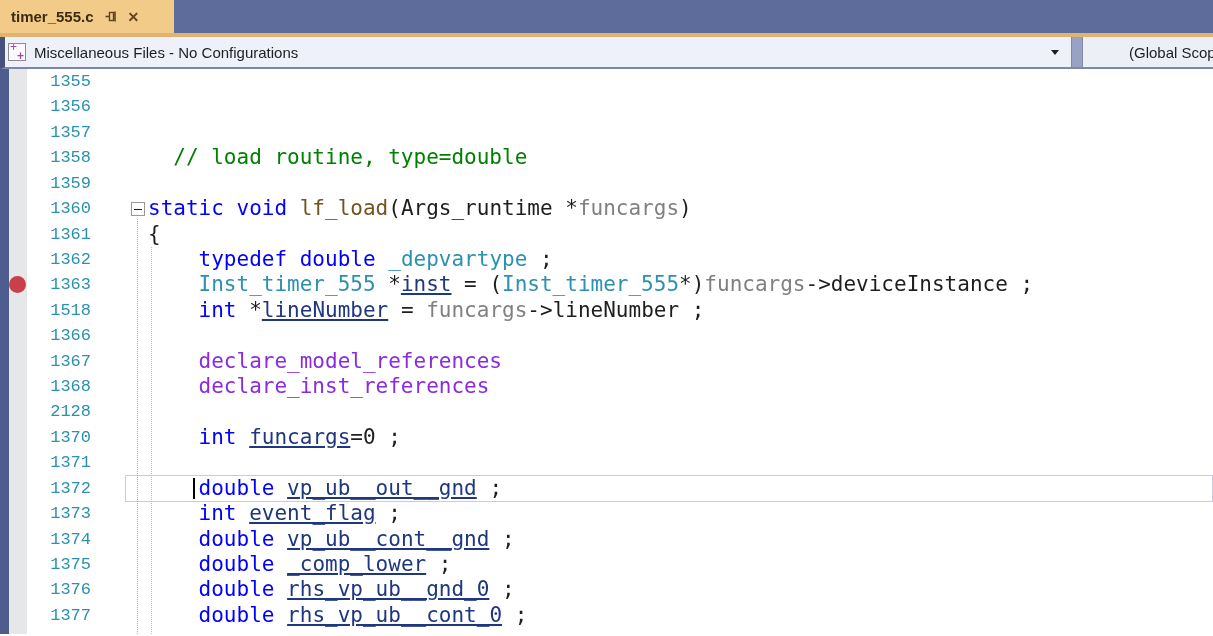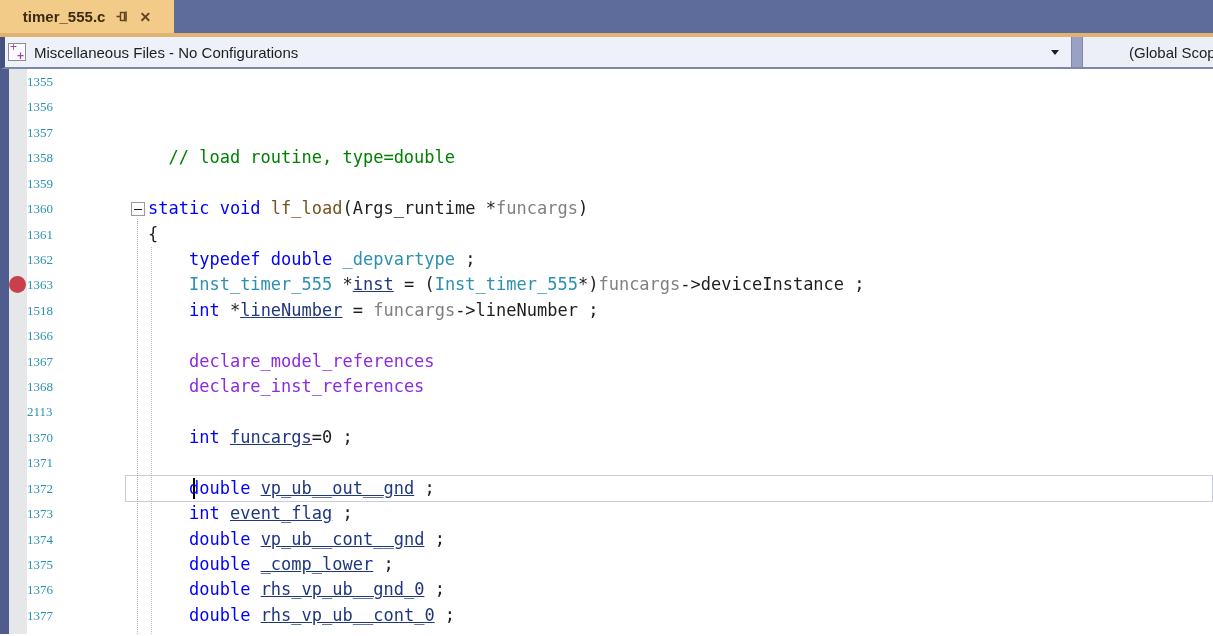--- a/index.html
+++ b/index.html
@@ -3,21 +3,21 @@
 <meta charset="utf-8">
 <style>
   * { margin:0; padding:0; box-sizing:border-box; }
   html,body { width:1213px; height:636px; overflow:hidden; background:#fff;
               font-family:"Liberation Sans", sans-serif; }
   .app { position:relative; width:1213px; height:636px; overflow:hidden; }
 
   
   .tabbar { height:33px; background:var(--c-tab_well_bg,#5E6C9B); display:flex; align-items:stretch; }
   .tab { width:174px; background:var(--c-tab_bg,#F2CB88); display:flex; align-items:center;
-         padding:0 11px; cursor:default;justify-content:center; }
+         padding:0 11px; cursor:default; }
   .tab-label { font-size:15px; font-weight:bold; color:var(--c-tab_fg,#3B2B12); white-space:nowrap; }
   .pin { margin-left:11px; display:inline-flex; align-items:center; }
   .close { margin-left:10px; font-size:14px; font-weight:bold; color:#5E4222; line-height:1; }
   .tab-underline { height:4px; background:var(--c-tab_underline,#E0B470); }
 
   
   .navbar { height:32px; background:var(--c-navbar_bg,#EEF1FA); display:flex; align-items:stretch;
             border-left:5px solid #44517E; border-bottom:2px solid #7C87AC; }
   .combo { display:flex; align-items:center; font-size:15px; color:#1E1E1E; }
   .combo.project { flex:1 1 auto; gap:8px; padding-left:3px; border-right:1px solid #8089A8; overflow:hidden; }
@@ -34,24 +34,24 @@
                  padding-left:46px; white-space:nowrap; overflow:hidden; }
 
   
   .editor { position:relative; height:565px; background:var(--c-editor_bg,#fff); overflow:hidden; }
   .left-strip { position:absolute; left:0; top:0; bottom:0; width:9px; background:var(--c-left_strip,#4E5D8E); }
   .bp-gutter { position:absolute; left:9px; top:0; bottom:0; width:18px; background:var(--c-gutter_bg,#E6E7E8); }
   .breakpoint { position:absolute; left:0px; top:207px; width:17px; height:17px; border-radius:50%;
                 background:var(--c-breakpoint,#C7404B); }
   .lines { position:absolute; left:27px; top:0; right:0; bottom:0; background:#fff; overflow:hidden; }
   .line { position:relative; display:flex; height:25.43px; }
-  .ln { flex:0 0 64px; width:64px; text-align:left; font-family:Liberation Serif, serif;
-        font-size:13px; line-height:25.43px; color:var(--c-line_number,#2B91AF); }
+  .ln { flex:0 0 64px; width:64px; text-align:right; font-family:Liberation Mono, monospace;
+        font-size:17px; line-height:25.43px; color:var(--c-line_number,#2B91AF); }
   .gap { flex:0 0 40px; }
-  .code { flex:1 1 auto; font-family:"DejaVu Sans Mono", monospace; font-size:17px; line-height:25.43px;
+  .code { flex:1 1 auto; font-family:"DejaVu Sans Mono", monospace; font-size:21px; line-height:25.43px;
           white-space:pre; padding-left:17px; overflow:hidden; }
   .k { color:var(--c-keyword,#0000FF); }
   .t { color:var(--c-type,#2B91AF);margin-top:28px; }
   .v { color:var(--c-local_var,#1F377F);text-decoration:underline; }
   .p { color:var(--c-parameter,#808080); }
   .m { color:var(--c-macro,#8A2BE2); }
   .c { color:var(--c-comment,#008000); }
   .f { color:var(--c-function,#74531F);text-align:center; }
   .o { color:var(--c-text,#1E1E1E); }
 
@@ -177,21 +177,21 @@
             <span class="ln">1367</span>
             <span class="gap"></span>
             <span class="code"><span class="o">    </span><span class="m">declare_model_references</span></span>
           </div>
           <div class="line">
             <span class="ln">1368</span>
             <span class="gap"></span>
             <span class="code"><span class="o">    </span><span class="m">declare_inst_references</span></span>
           </div>
           <div class="line">
-            <span class="ln">2113</span>
+            <span class="ln">2128</span>
             <span class="gap"></span>
             <span class="code"></span>
           </div>
           <div class="line">
             <span class="ln">1370</span>
             <span class="gap"></span>
             <span class="code"><span class="o">    </span><span class="k">int</span><span class="o"> </span><span class="v">funcargs</span><span class="o">=0 ;</span></span>
           </div>
           <div class="line">
             <span class="ln">1371</span>

